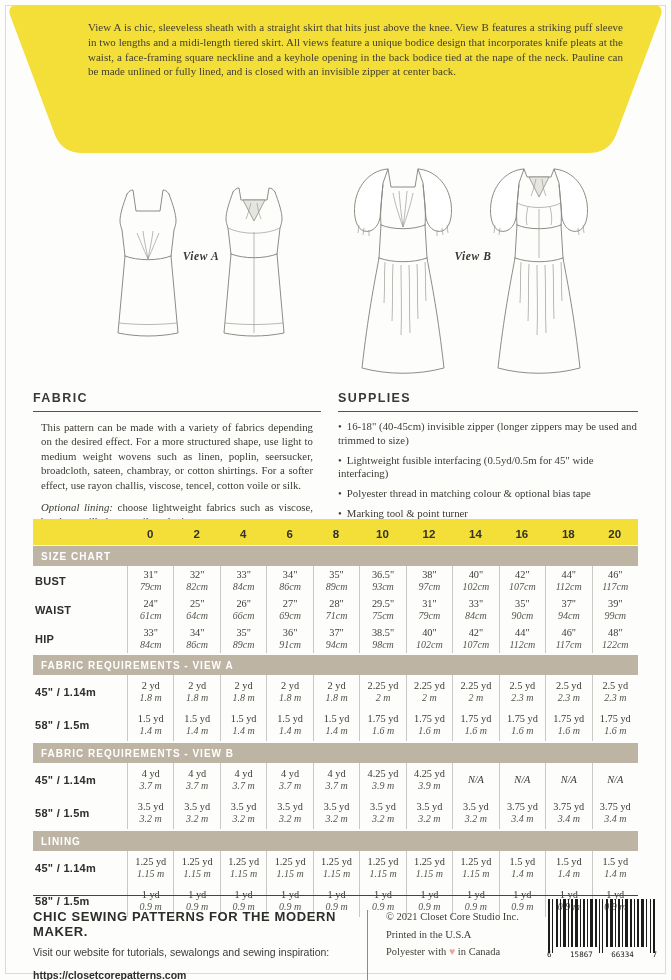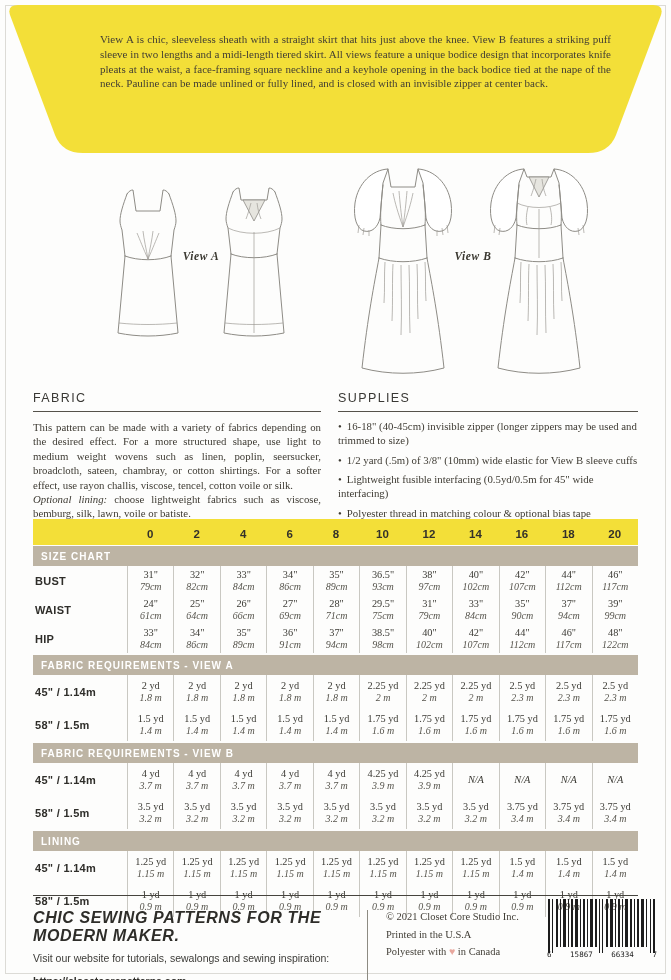--- a/index.html
+++ b/index.html
@@ -18,41 +18,41 @@
   .tsep{margin:0 7px;font-weight:400;color:#55513f;font-size:13px;}
   .tnum{font-size:13px;letter-spacing:1px;color:#3c392f;}
   .diff{margin-left:auto;display:flex;align-items:center;gap:10px;}
   .diff-label{font-size:13px;letter-spacing:1px;color:#3c392f;}
   .tris{display:flex;align-items:flex-end;gap:2px;}
   .tri{width:0;height:0;border-left:7.5px solid transparent;border-right:7.5px solid transparent;}
   .tri.up{border-bottom:13px solid #3a372c;}
   .tri.down{border-top:13px solid #3a372c;}
   .tri.open.up{border-bottom-color:#ffffff;}
   .desc{font-family:"Liberation Serif",serif;font-size:11px;line-height:14.8px;color:#423e33;text-align:justify;}
-  .desc p{margin:12px;}
+  .desc p{margin:0;}
   .desc p.p1{margin:9px 0 5px 0;}
 
   
   .views{position:absolute;left:16px;top:0;width:671px;height:980px;z-index:1;}
   .views svg{position:absolute;}
   .view-label{position:absolute;font-family:"Liberation Serif",serif;font-style:italic;font-weight:bold;
     font-size:11.5px;color:#3a3830;letter-spacing:0.6px;text-align:center;width:66px;}
   svg .ln{fill:none;stroke:#8e8c86;stroke-width:1;stroke-linecap:round;stroke-linejoin:round;}
   svg .fl{fill:#ffffff;stroke:#8e8c86;stroke-width:1;stroke-linejoin:round;}
   svg .kh{fill:#e6e5df;stroke:#8e8c86;stroke-width:0.8;}
   svg .thin{fill:none;stroke:#9d9b95;stroke-width:0.7;}
 
   
   .two-col{position:absolute;left:33px;top:391px;width:605px;display:flex;gap:17px;z-index:2;}
   .col-f{width:288px;}
   .col-s{flex:1;}
-  h3.sec{margin:0 0 8px 0;font-size:12.5px;font-weight:normal;letter-spacing:1.4px;color:#393834;
+  h3.sec{margin:0 0 8px 0;font-size:12.5px;font-weight:bold;letter-spacing:1.4px;color:#393834;
     padding-bottom:6px;border-bottom:1.5px solid #55524a;}
   .serif{font-family:"Liberation Serif",serif;font-size:10.8px;line-height:14.4px;color:#3e3b33;text-align:justify;}
-  .serif p{margin:0;}
+  .serif p{margin:8px;}
   .lining-lead{font-style:italic;}
   ul.supplies{list-style:none;margin:2px 0 0 0;padding:0;font-family:"Liberation Serif",serif;
     font-size:10.8px;line-height:13.8px;color:#3e3b33;}
   ul.supplies li{margin:0 0 6px 0;}
   .blt{margin-right:5px;}
 
   
   .tables{position:absolute;left:33px;top:519px;width:605px;z-index:2;}
   .trow{display:flex;}
   .tlabel{width:94px;display:flex;align-items:center;font-weight:bold;font-size:11px;
@@ -68,21 +68,21 @@
   .mrow{height:29px;}
   .rrow{height:33px;}
   .ct{font-family:"Liberation Serif",serif;font-size:10.3px;line-height:12px;color:#3b3a34;}
   .cb{font-family:"Liberation Serif",serif;font-style:italic;font-size:10px;line-height:11.5px;color:#56544c;}
   .ct.na{font-style:italic;}
 
   
   .footrule{position:absolute;left:33px;right:33px;top:895px;border-top:1.5px solid #46443e;z-index:2;}
   .footer{position:absolute;left:33px;top:907px;width:500px;display:flex;z-index:2;}
   .f-left{width:332px;}
-  .brand{font-weight:bold;font-size:16px;letter-spacing:0.6px;color:#2e2d29;margin:2px 0 7px 0;font-style:italic;}
+  .brand{font-weight:bold;font-size:13px;letter-spacing:0.6px;color:#2e2d29;margin:2px 0 7px 0;}
   .visit{font-size:10.5px;color:#3c3b37;margin:0 0 0 0;}
   .url{font-size:10.5px;font-weight:bold;color:#2e2d29;}
   .f-div{border-left:1px solid #8d8b82;margin:3px 18px 4px 2px;}
   .f-right{font-family:"Liberation Serif",serif;font-size:10.5px;color:#413e36;line-height:17.5px;padding-top:1px;}
   .heart{color:#E8A79D;}
   .barcode{position:absolute;right:13px;top:899px;width:112px;height:68px;z-index:2;}
   .bc-digits{display:flex;justify-content:space-between;font-family:"DejaVu Sans Mono",monospace;
     font-size:7.5px;color:#222;margin-top:-7px;padding:0 1px;}
 </style>
 </head>
@@ -167,21 +167,20 @@
     <h3 class="sec">FABRIC</h3>
     <div class="serif">
       <p>This pattern can be made with a variety of fabrics depending on the desired effect. For a more structured shape, use light to medium weight wovens such as linen, poplin, seersucker, broadcloth, sateen, chambray, or cotton shirtings. For a softer effect, use rayon challis, viscose, tencel, cotton voile or silk.</p>
       <p><span class="lining-lead">Optional lining:</span><span> choose lightweight fabrics such as viscose, bemburg, silk, lawn, voile or batiste.</span></p>
     </div>
   </div>
   <div class="col-s">
     <h3 class="sec">SUPPLIES</h3>
     <ul class="supplies">
         <li><span class="blt">•</span>16-18" (40-45cm) invisible zipper (longer zippers may be used and trimmed to size)</li>
-        <li><span class="blt">•</span>1/2 yard (.5m) of 3/8" (10mm) wide elastic for View B sleeve cuffs</li>
         <li><span class="blt">•</span>Lightweight fusible interfacing (0.5yd/0.5m for 45" wide interfacing)</li>
         <li><span class="blt">•</span>Polyester thread in matching colour &amp; optional bias tape</li>
         <li><span class="blt">•</span>Marking tool &amp; point turner</li>
       </ul>
   </div>
 </div>
 
 <div class="tables">
 
   <div class="trow sizes-row">

